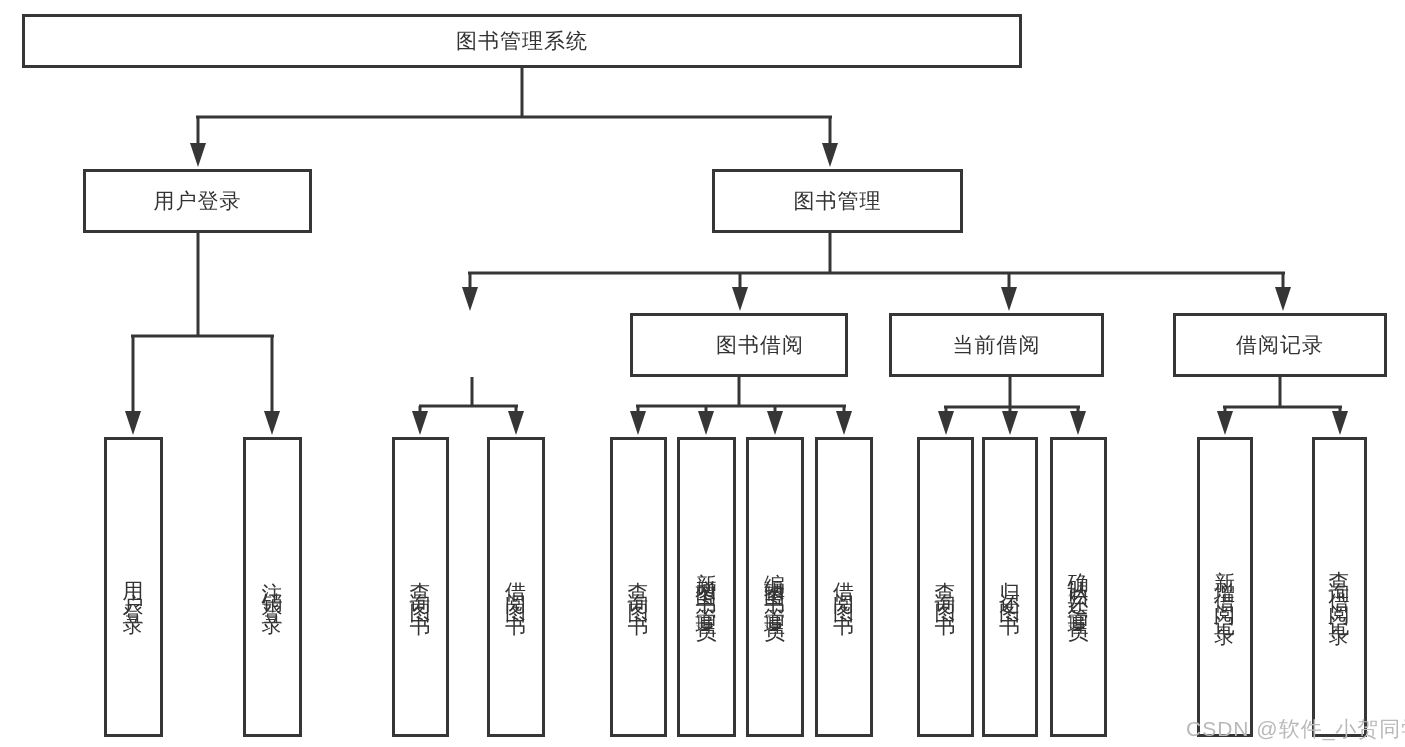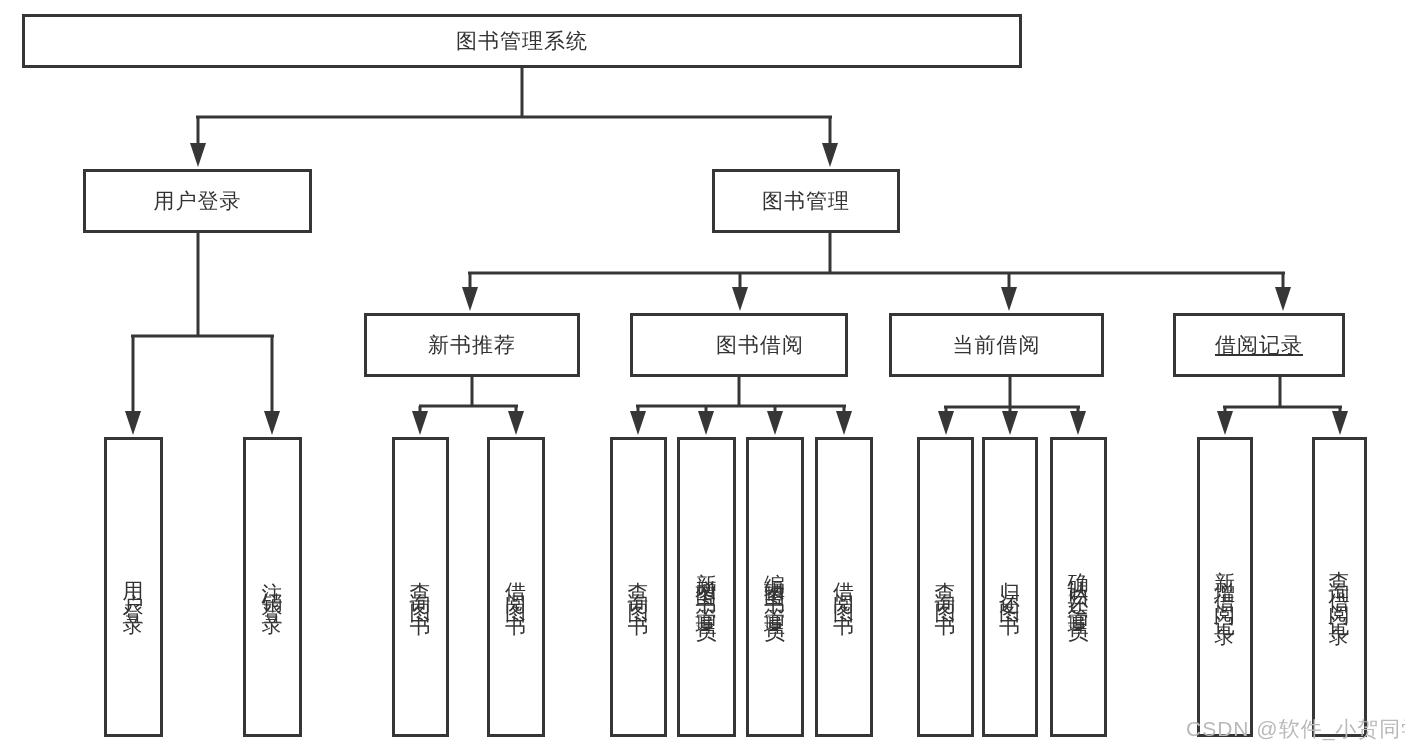--- a/index.html
+++ b/index.html
@@ -119,34 +119,31 @@
     </g>
   </svg>
 
   <div class="node root hnode">
     <span>图书管理系统</span>
   </div>
 
   <div class="node lvl2 hnode" style="left:83px;width:229px;">
     <span>用户登录</span>
   </div>
-  <div class="node lvl2 hnode" style="left:712px;width:188px;">
+  <div class="node lvl2 hnode" style="left:712px;width:251px;">
     <span>图书管理</span>
   </div>
 
-  <div class="node lvl3 hnode" style="left:364px;width:216px;">
-    <span>新书推荐</span>
-  </div>
   <div class="node lvl3 hnode" style="left:630px;width:218px;padding-left:42px;">
     <span>图书借阅</span>
   </div>
   <div class="node lvl3 hnode" style="left:889px;width:215px;">
     <span>当前借阅</span>
   </div>
-  <div class="node lvl3 hnode" style="left:1173px;width:172px;text-decoration:underline;">
+  <div class="node lvl3 hnode" style="left:1173px;width:214px;">
     <span>借阅记录</span>
   </div>
 
   <div class="node vnode" style="left:104px;width:59px;">
     <span class="vtext">用户登录</span>
   </div>
   <div class="node vnode" style="left:243px;width:59px;">
     <span class="vtext">注销登录</span>
   </div>
   <div class="node vnode" style="left:392px;width:57px;">

